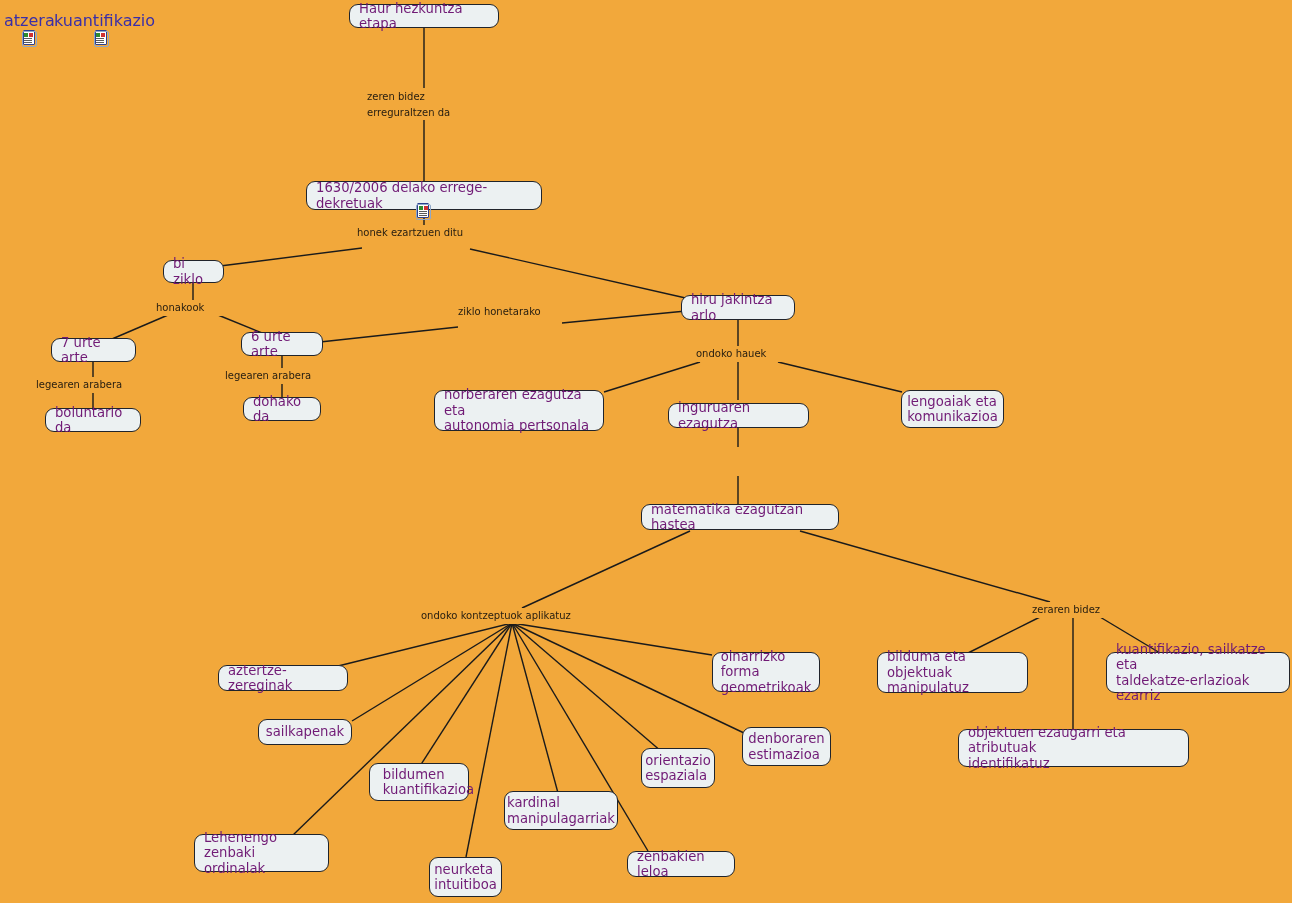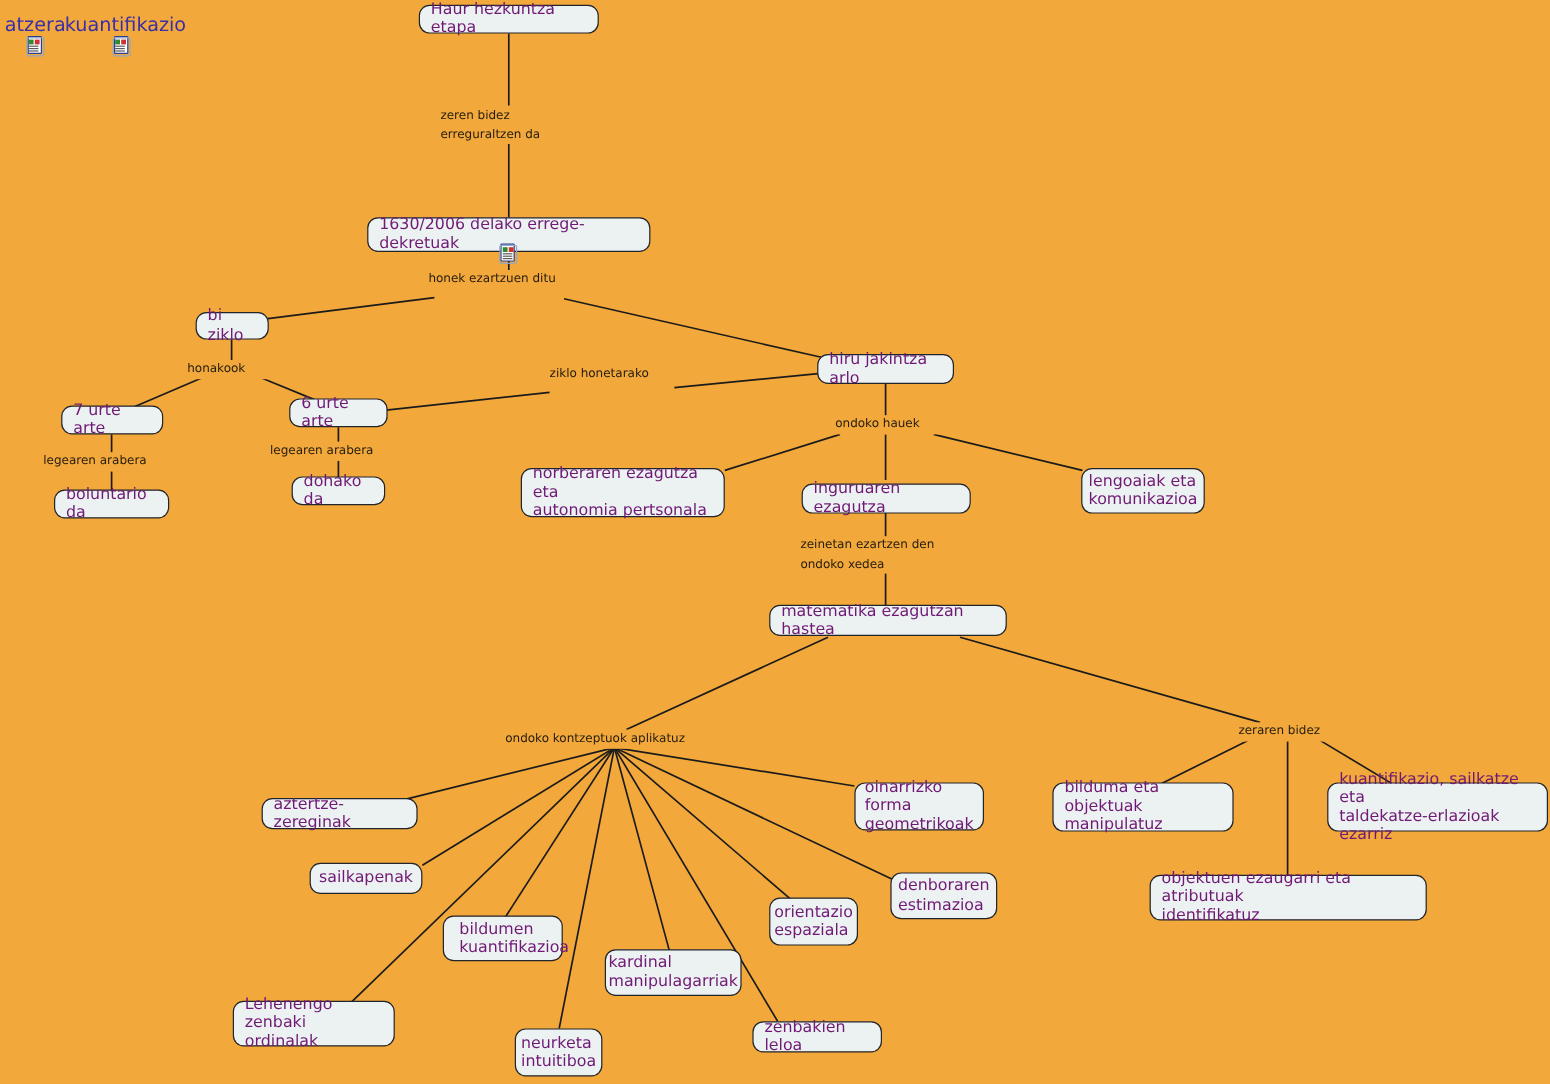--- a/index.html
+++ b/index.html
@@ -279,20 +279,18 @@
   <div class="linklabel" style="left:153px; top:300px; width:80px;">honakook</div>
 
   <div class="linklabel" style="left:455px; top:304px; width:110px;">ziklo honetarako</div>
 
   <div class="linklabel" style="left:33px; top:377px; width:120px;">legearen arabera</div>
 
   <div class="linklabel" style="left:222px; top:368px; width:120px;">legearen arabera</div>
 
   <div class="linklabel" style="left:693px; top:346px; width:92px;">ondoko hauek</div>
 
-  <div class="linklabel" style="left:664px; top:447px; width:150px;">zeinetan ezartzen den
-ondoko xedea</div>
 
   <div class="linklabel" style="left:418px; top:608px; width:188px;">ondoko kontzeptuok aplikatuz</div>
 
   <div class="linklabel" style="left:1029px; top:602px; width:90px;">zeraren bidez</div>
 
 </div>
 
 </body></html>

